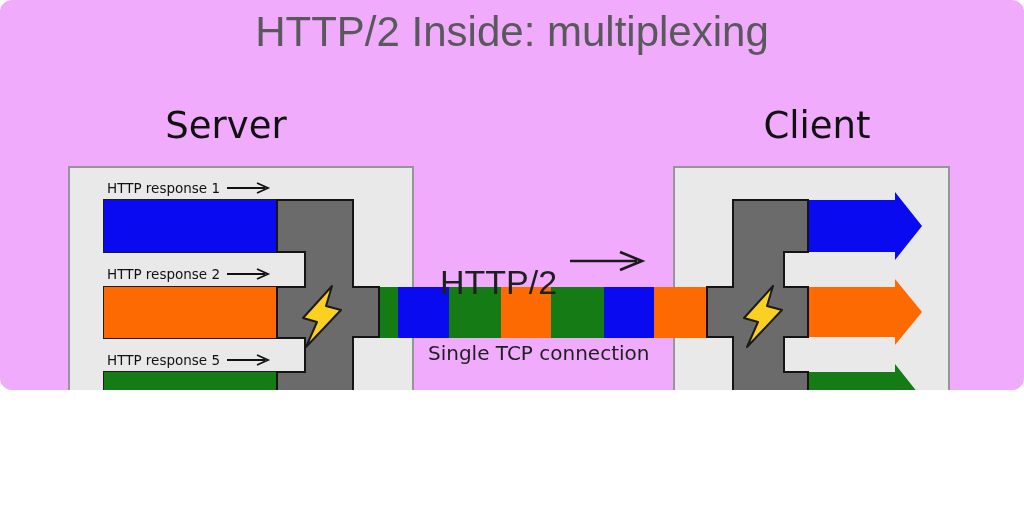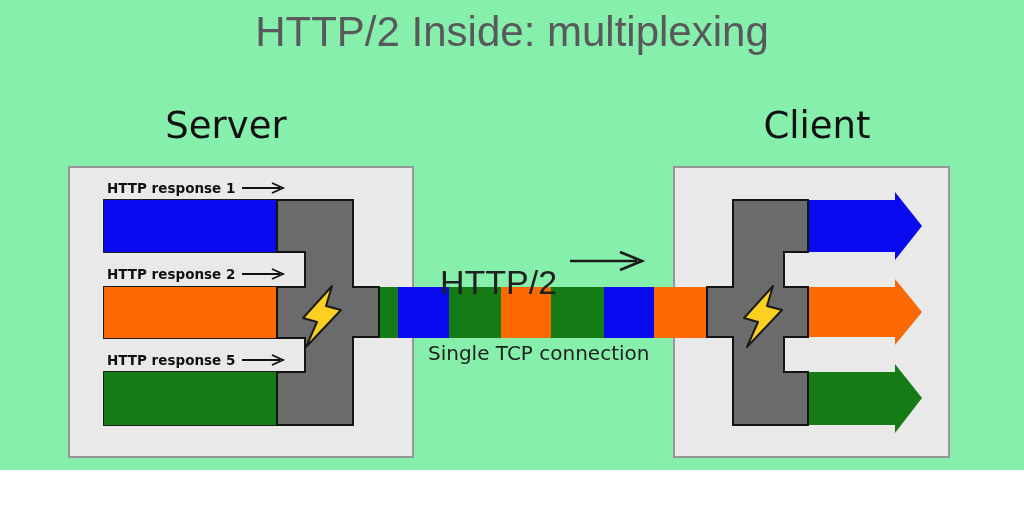--- a/index.html
+++ b/index.html
@@ -1,18 +1,18 @@
 <!DOCTYPE html>
 <html style="--blue: #0a0af0; --orange: #fd6a02; --green: #157c15; --connector: #6b6b6b; --bolt: #fcd021; --box_bg: #e9e9e9; --box_border: #969696; --title_text: #59595c; --label_text: #111111;"><head>
 <meta charset="utf-8">
 <style>
   html,body { margin:0; padding:0; background:#ffffff; }
   .canvas {
-    position:relative; width:1024px; height:470px; background:#86efac;
-    font-family:"DejaVu Sans", sans-serif; overflow:hidden;
+    position:relative; width:1024px; height:390px; background:#f0abfc;
+    font-family:"DejaVu Sans", sans-serif; overflow:hidden;border-radius:12px;
   }
   .title {
     position:absolute; top:8px; left:0; width:100%; text-align:center;
     font-family:"Liberation Sans", sans-serif; font-size:42px;
     color:var(--title_text); white-space:nowrap;
   }
   .section-label {
     position:absolute; font-size:37px; color:var(--label_text);
     text-align:center; white-space:nowrap;
   }
@@ -20,21 +20,21 @@
   #client-label { left:678px; top:104px; width:278px; }
   .panel {
     position:absolute; top:166px; height:292px;
     background:var(--box_bg); border:2px solid var(--box_border);
     box-sizing:border-box;
   }
   #server-panel { left:68px;  width:346px; }
   #client-panel { left:673px; width:277px; }
   .resp-label {
     position:absolute; left:107px; display:flex; align-items:center; gap:7px;
-    font-weight:700; font-size:13.5px; color:var(--label_text); white-space:nowrap;
+    font-weight:400; font-size:13.5px; color:var(--label_text); white-space:nowrap;
   }
   #resp-label-1 { top:180px; }
   #resp-label-2 { top:266px; }
   #resp-label-3 { top:352px; }
   .bar {
     position:absolute; left:103px; width:176px;
     border:1px solid #1c1c1c; box-sizing:border-box;
   }
   #bar-1 { top:199px; height:54px; }
   #bar-2 { top:286px; height:53px; }

